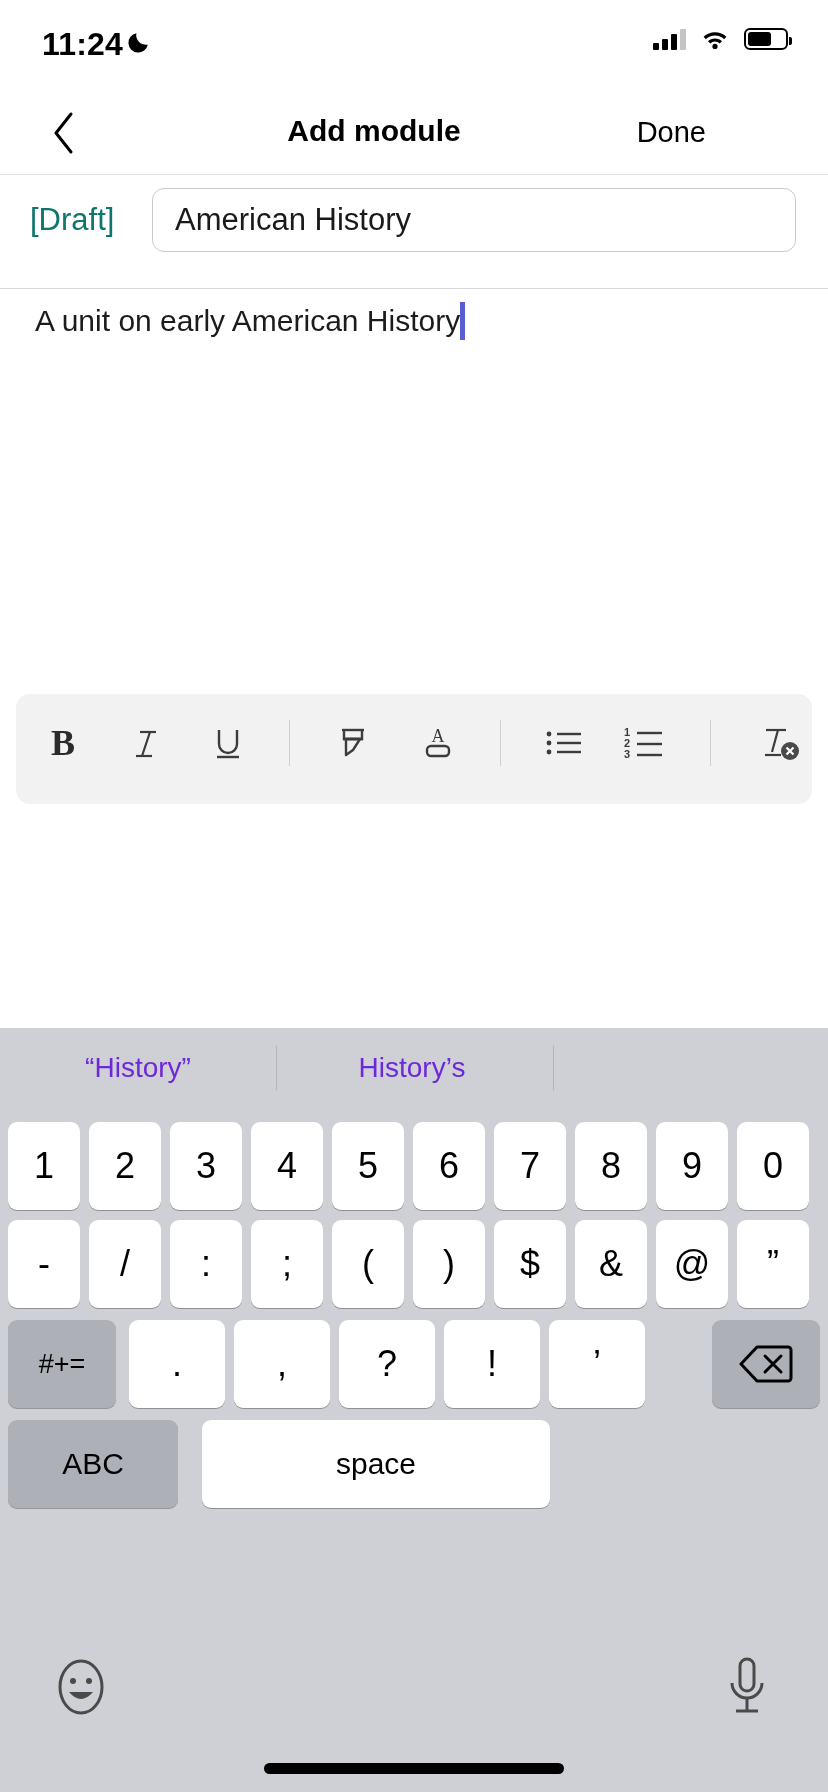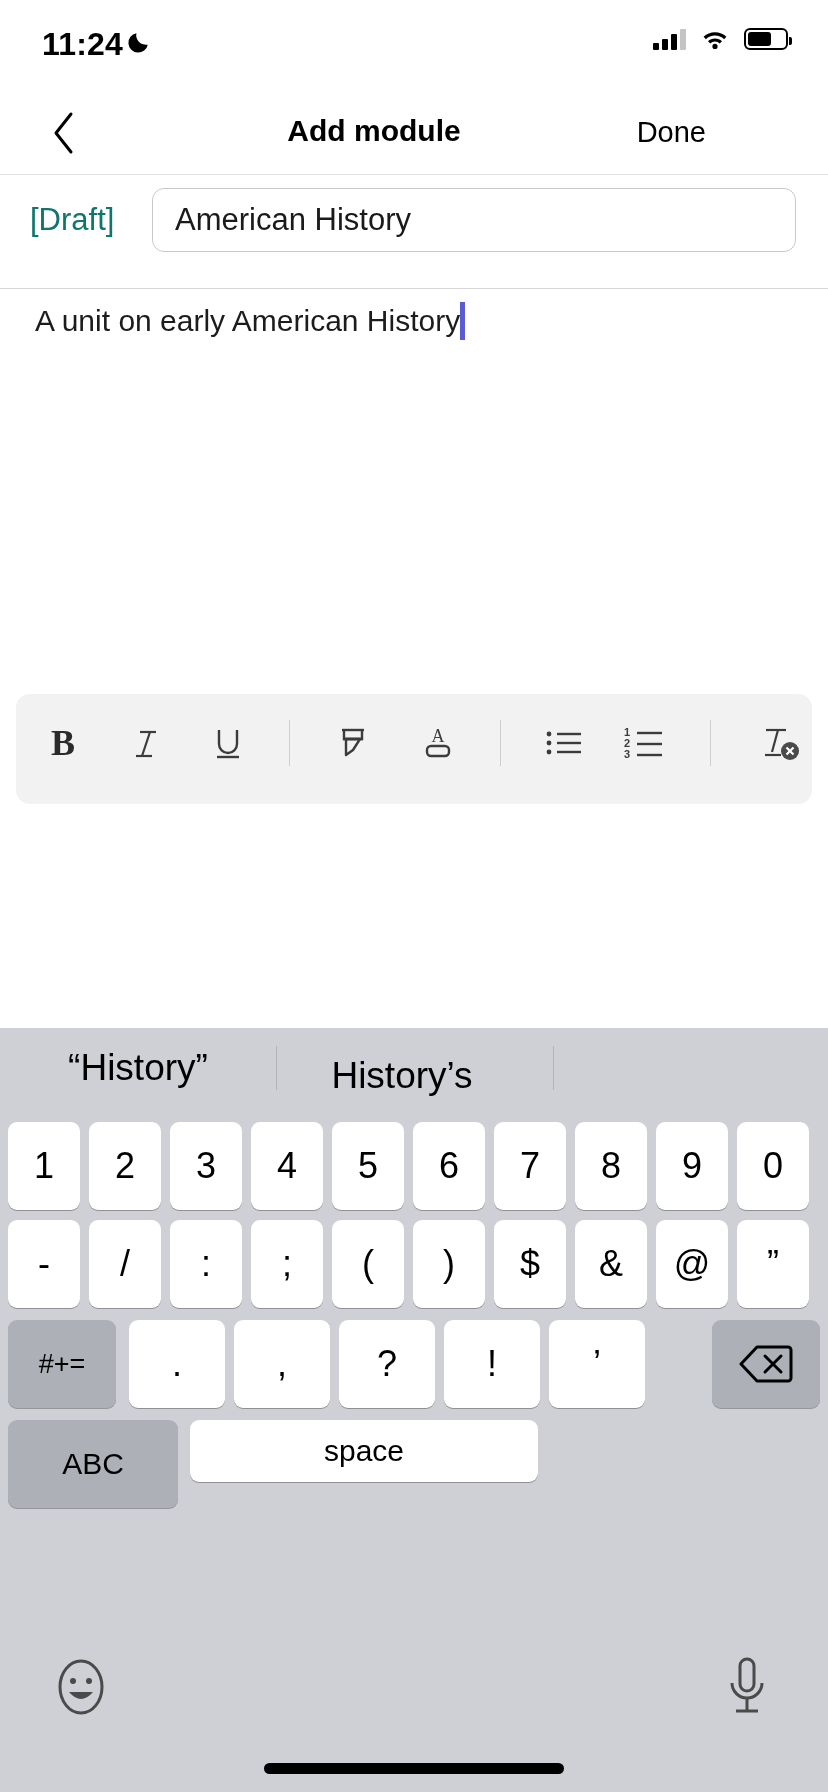--- a/index.html
+++ b/index.html
@@ -69,21 +69,21 @@
   .acc-up { position:absolute; left:38px; top:22px; width:50px; height:44px;
             display:flex; align-items:center; justify-content:center; }
   .acc-down { position:absolute; left:104px; top:22px; width:50px; height:44px;
               display:flex; align-items:center; justify-content:center; }
   .acc-done { position:absolute; right:44px; top:26px; font-size:30px; color:#0a7cff; }
 
   .kb { position:absolute; left:0; top:1028px; width:828px; height:764px; background:#cfd0d5; }
 
   .predictive { position:relative; width:828px; height:80px; }
   .pred-item { position:absolute; top:0; height:80px; display:flex; align-items:center;
-               justify-content:center; font-size:37px; color:#000000; }
+               justify-content:center; font-size:28px; color:#6d28d9; }
   .pred-sep { position:absolute; top:18px; width:1px; height:44px; background:#b3b4b9; }
 
   .kb-row { position:relative; width:828px; }
   .key { position:absolute; background:#ffffff; border-radius:9px;
          box-shadow:0 1px 0 rgba(0,0,0,0.30);
          display:flex; align-items:center; justify-content:center;
          font-size:36px; color:#000; }
   .key.gray { background:#aeb0b8; box-shadow:0 1px 0 rgba(0,0,0,0.28); }
   .key.small { font-size:27px; }
   .key.med { font-size:30px; }
@@ -232,21 +232,21 @@
       </div>
     </div>
   </div>
 
 
   <div class="kb">
 
     <div class="predictive">
       <div class="pred-item" style="left:0; width:276px;">“History”</div>
       <div class="pred-sep" style="left:276px;"></div>
-      <div class="pred-item" style="left:264px; width:276px;margin-top:8px;">History’s</div>
+      <div class="pred-item" style="left:274px; width:276px;">History’s</div>
       <div class="pred-sep" style="left:553px;"></div>
     </div>
 
     <div class="kb-row" style="height:102px;">
       <div class="key" style="left:8px;  top:14px; width:72px; height:88px;">1</div>
       <div class="key" style="left:89px; top:14px; width:72px; height:88px;">2</div>
       <div class="key" style="left:170px;top:14px; width:72px; height:88px;">3</div>
       <div class="key" style="left:251px;top:14px; width:72px; height:88px;">4</div>
       <div class="key" style="left:332px;top:14px; width:72px; height:88px;">5</div>
       <div class="key" style="left:413px;top:14px; width:72px; height:88px;">6</div>
@@ -280,21 +280,21 @@
         <svg width="56" height="42" viewBox="0 0 56 42">
           <path d="M19 4 H50 a3 3 0 0 1 3 3 V35 a3 3 0 0 1 -3 3 H19 L3 21 Z" fill="none" stroke="#000" stroke-width="3" stroke-linejoin="round"></path>
           <line x1="27" y1="13" x2="43" y2="29" stroke="#000" stroke-width="3" stroke-linecap="round"></line>
           <line x1="43" y1="13" x2="27" y2="29" stroke="#000" stroke-width="3" stroke-linecap="round"></line>
         </svg>
       </div>
     </div>
 
     <div class="kb-row" style="height:108px;">
       <div class="key gray med" style="left:8px;  top:10px; width:170px; height:88px;">ABC</div>
-      <div class="key med" style="left:190px;top:10px; width:348px; height:62px;">space</div>
+      <div class="key med" style="left:202px;top:10px; width:348px; height:88px;">space</div>
     </div>
   </div>
 
   <div class="bottom-icons">
     <div class="emoji-ic">
       <svg width="58" height="62" viewBox="0 0 58 62">
         <ellipse cx="29" cy="31" rx="21" ry="26" fill="none" stroke="#4a4a4a" stroke-width="3"></ellipse>
         <circle cx="21" cy="25" r="3" fill="#4a4a4a"></circle>
         <circle cx="37" cy="25" r="3" fill="#4a4a4a"></circle>
         <path d="M17 36 Q29 50 41 36 Z" fill="#4a4a4a"></path>

